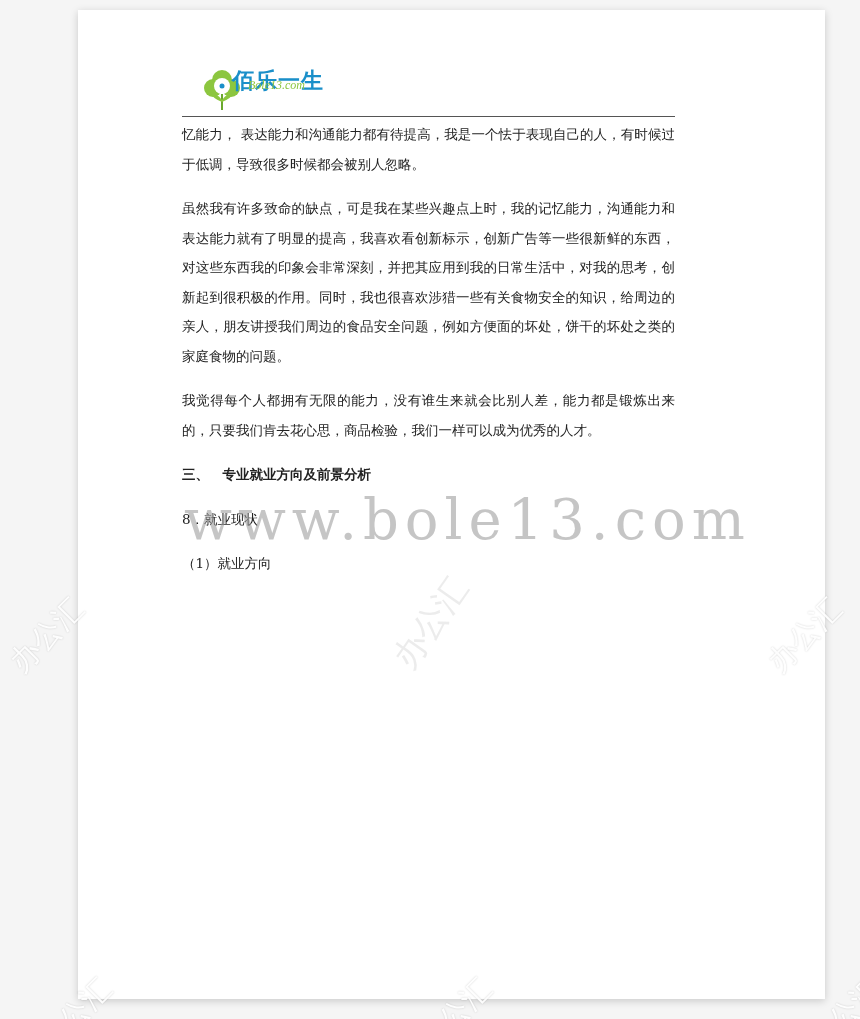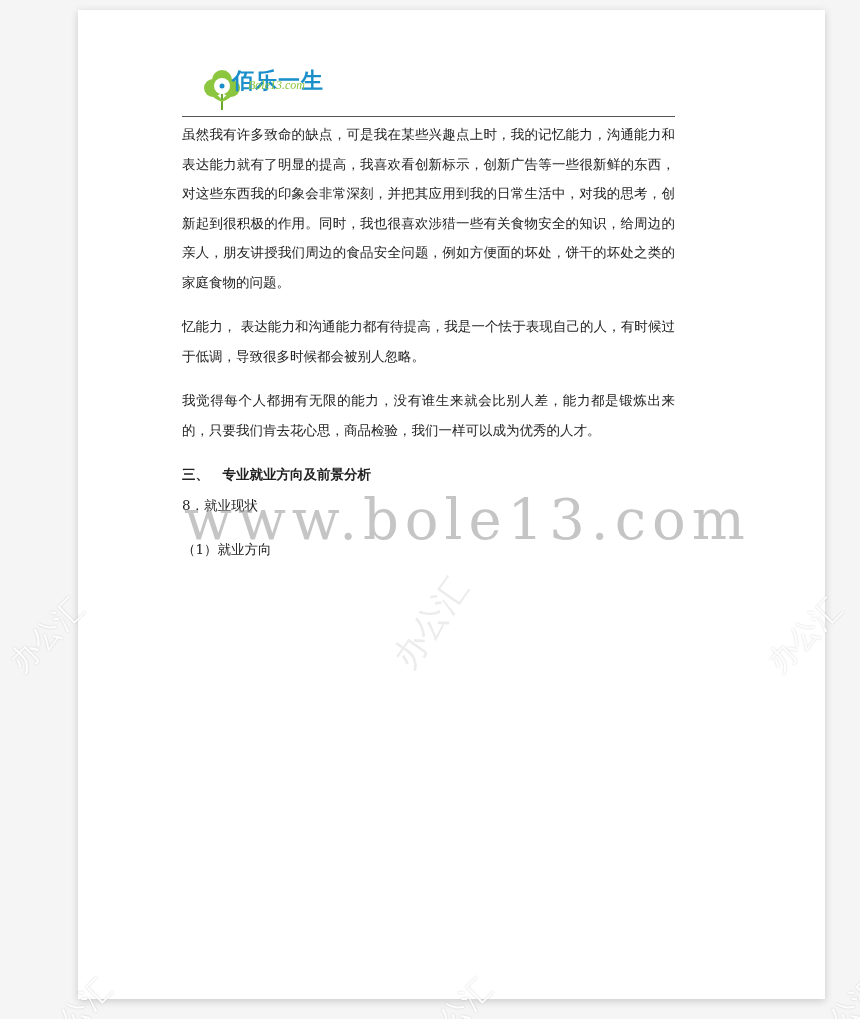--- a/index.html
+++ b/index.html
@@ -32,21 +32,21 @@
   }
   .header-line {
     position: absolute; left: 104px; top: 106px; width: 493px; height: 1px;
     background: #555;
   }
   .body-text {
     position: absolute; left: 104px; top: 110px; width: 493px;
     font-size: 13.5px; color: #222; line-height: 29.5px;
   }
   .para { margin: 0 0 15px 0; text-align: justify; }
-  .heading { margin: 0 0 1px 0; font-weight: bold; }
+  .heading { margin: 0 0 15px 0; font-weight: bold; }
   .subheading { margin: 0 0 15px 0; }
   .wm-url {
     position: absolute; left: 184px; top: 487px;
     font-family: "DejaVu Serif", "Liberation Serif", serif;
     font-size: 56px; color: rgba(150,150,150,0.55);
     letter-spacing: 6px; pointer-events: none; white-space: nowrap;
   }
   .wm-side {
     position: absolute; font-family: "DejaVu Sans", sans-serif;
     font-size: 30px; color: rgba(255,255,255,0.95);
@@ -74,22 +74,22 @@
       <path d="M21 30 L21 46 L23 46 L23 30 Z" fill="#6aa82d"></path>
       <path d="M22 38 Q12 34 10 28 Q18 30 22 36 Z" fill="#8cc63f"></path>
       <path d="M22 38 Q32 34 34 28 Q26 30 22 36 Z" fill="#8cc63f"></path>
     </svg>
     <span class="logo-cn">佰乐一生</span>
     <span class="logo-en">Bole13.com</span>
   </div>
   <div class="header-line"></div>
 
   <div class="body-text">
+    <p class="para">忆能力， 表达能力和沟通能力都有待提高，我是一个怯于表现自己的人，有时候过于低调，导致很多时候都会被别人忽略。</p>
     <p class="para">虽然我有许多致命的缺点，可是我在某些兴趣点上时，我的记忆能力，沟通能力和表达能力就有了明显的提高，我喜欢看创新标示，创新广告等一些很新鲜的东西，对这些东西我的印象会非常深刻，并把其应用到我的日常生活中，对我的思考，创新起到很积极的作用。同时，我也很喜欢涉猎一些有关食物安全的知识，给周边的亲人，朋友讲授我们周边的食品安全问题，例如方便面的坏处，饼干的坏处之类的家庭食物的问题。</p>
-    <p class="para">忆能力， 表达能力和沟通能力都有待提高，我是一个怯于表现自己的人，有时候过于低调，导致很多时候都会被别人忽略。</p>
     <p class="para">我觉得每个人都拥有无限的能力，没有谁生来就会比别人差，能力都是锻炼出来的，只要我们肯去花心思，商品检验，我们一样可以成为优秀的人才。</p>
     <p class="heading">三、　专业就业方向及前景分析</p>
     <p class="subheading">8．就业现状</p>
     <p class="subheading">（1）就业方向</p>
   </div>
 </div>
 
 <div class="wm-url">www.bole13.com</div>
 <div class="wm-center">办公汇</div>
 <div class="wm-side" style="left:2px; top:615px;">办公汇</div>

